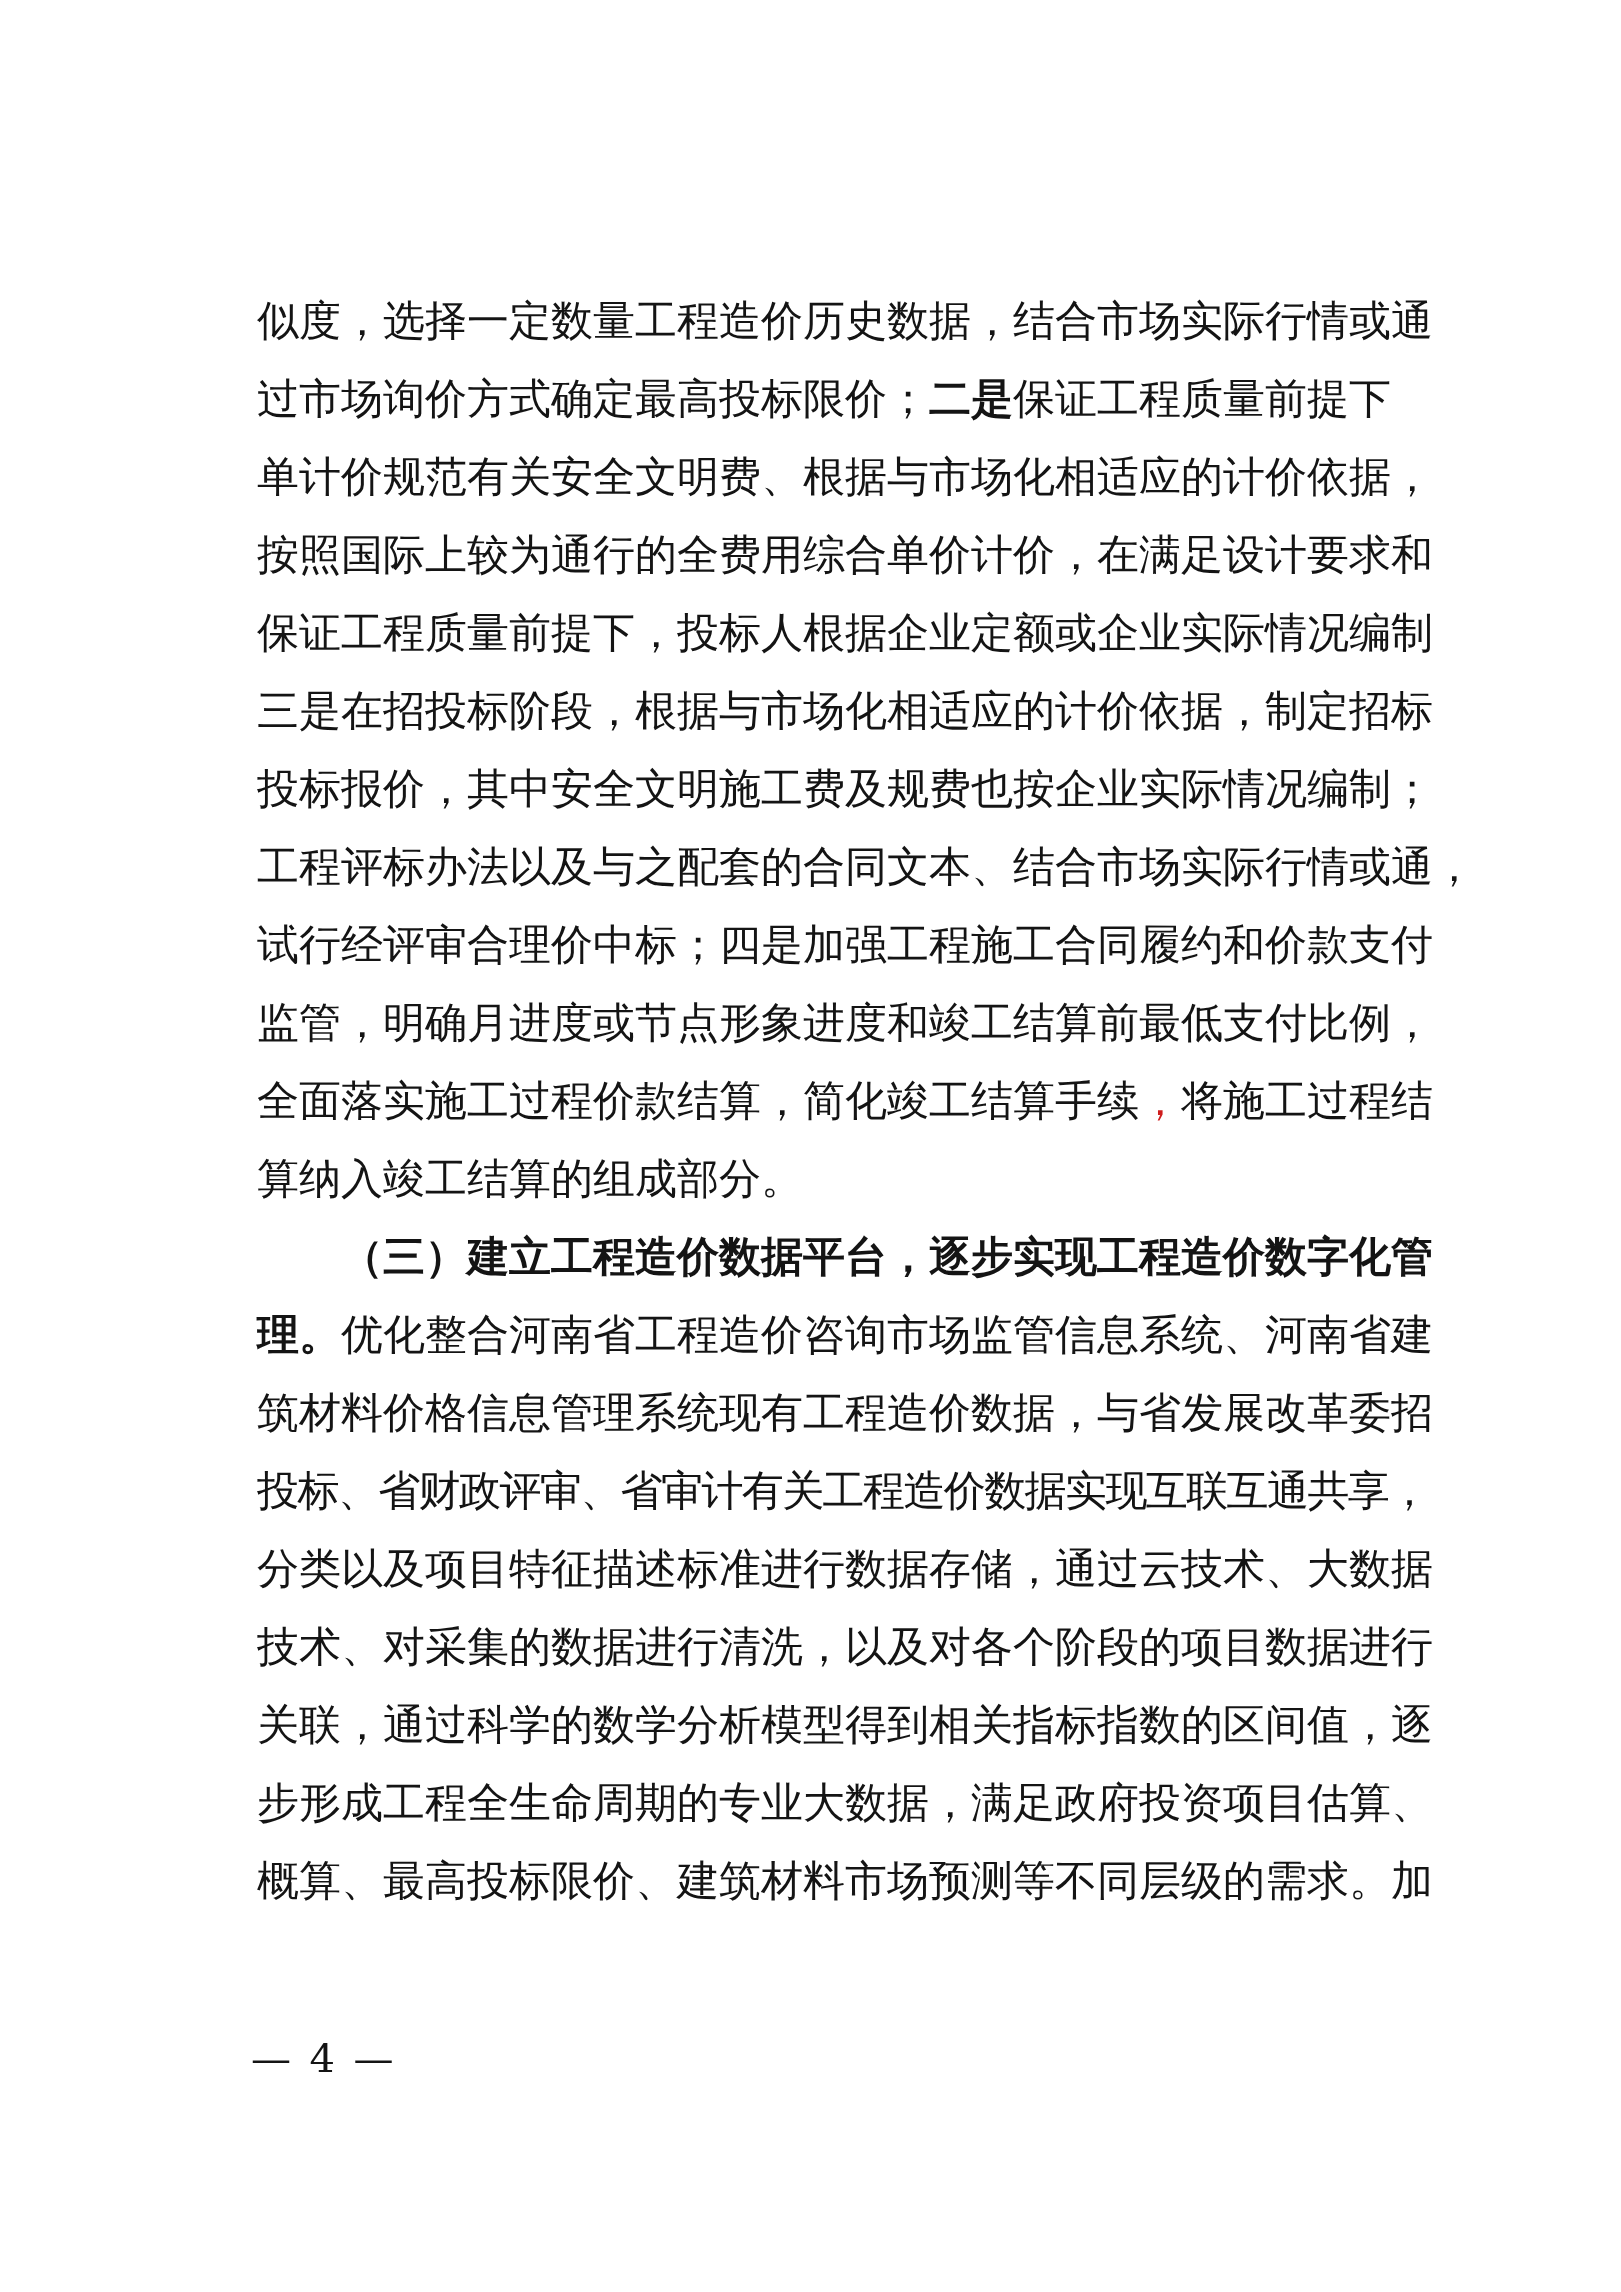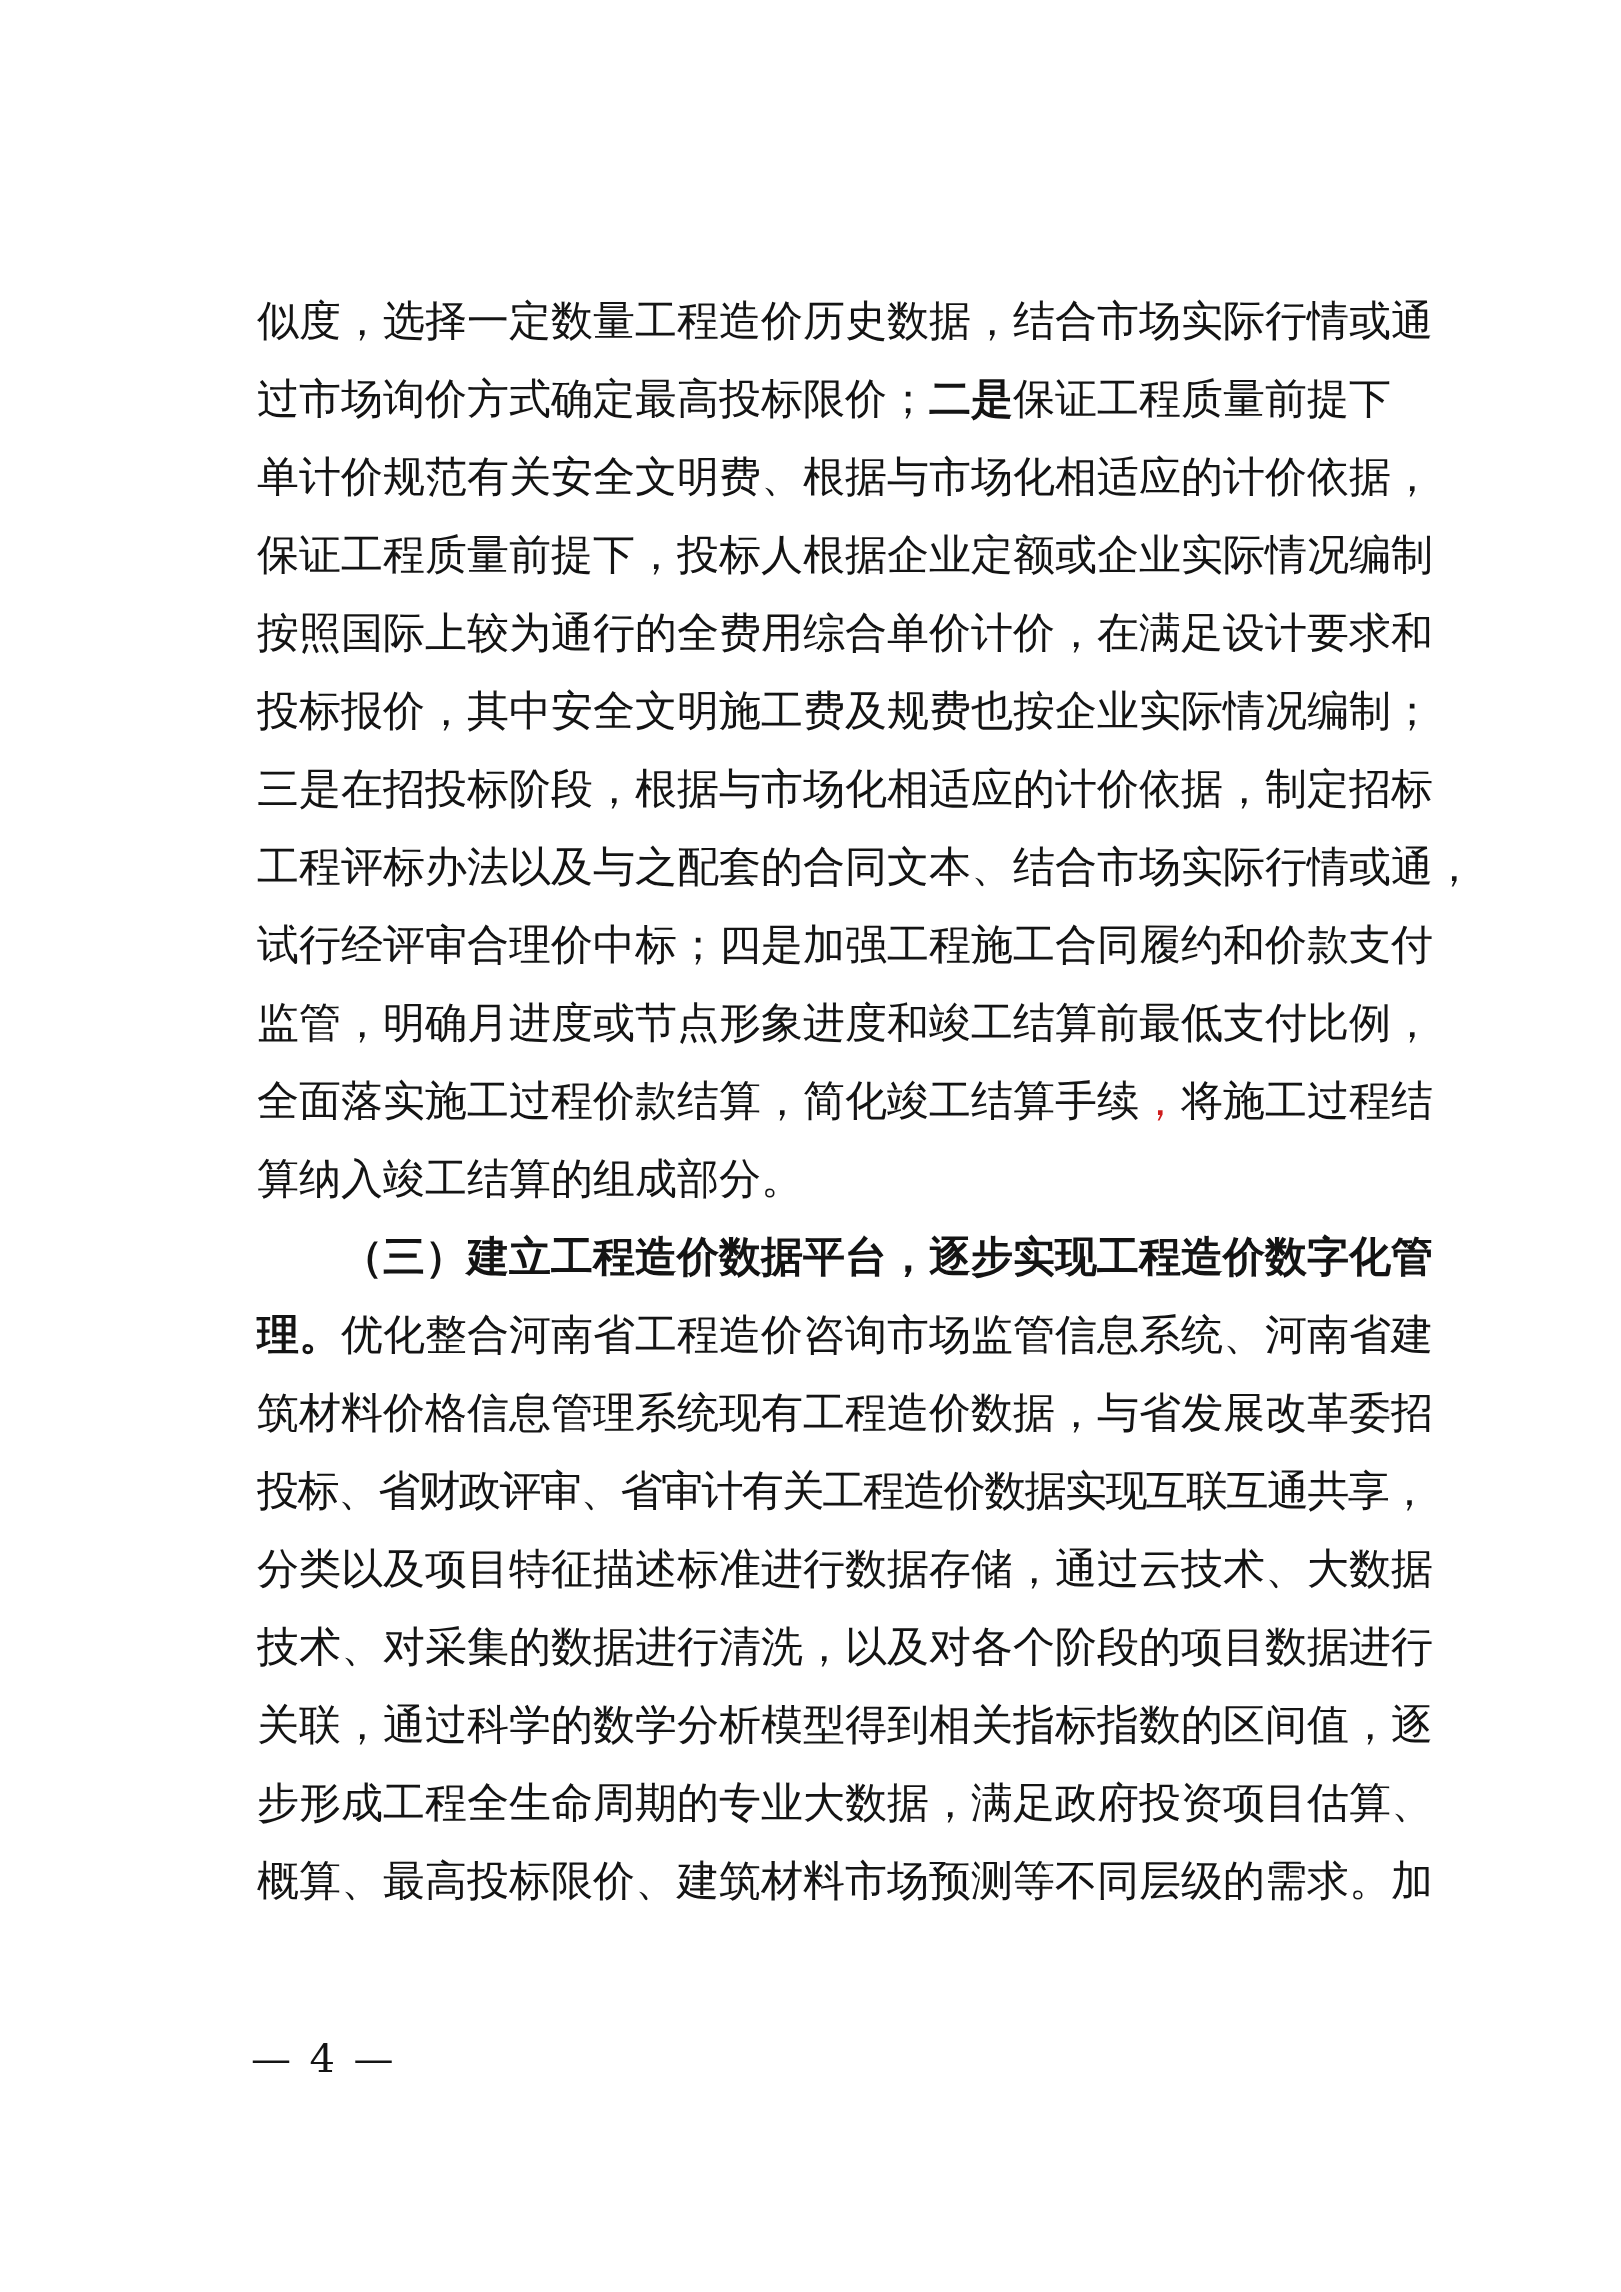--- a/index.html
+++ b/index.html
@@ -50,24 +50,24 @@
   }
 </style>
 </head>
 <body>
 
 <div class="page">
   <div class="doc-body" id="doc-body">
       <div class="line"><span class="run">似度，选择一定数量工程造价历史数据，结合市场实际行情或通</span></div>
       <div class="line"><span class="run">过市场询价方式确定最高投标限价；</span><span class="run bold">二是</span><span class="run">保证工程质量前提下</span></div>
       <div class="line"><span class="run">单计价规范有关安全文明费、根据与市场化相适应的计价依据，</span></div>
+      <div class="line"><span class="run">按照国际上较为通行的全费用综合单价计价，在满足设计要求和</span></div>
       <div class="line"><span class="run">保证工程质量前提下，投标人根据企业定额或企业实际情况编制</span></div>
-      <div class="line"><span class="run">按照国际上较为通行的全费用综合单价计价，在满足设计要求和</span></div>
+      <div class="line"><span class="run">三是在招投标阶段，根据与市场化相适应的计价依据，制定招标</span></div>
       <div class="line"><span class="run">投标报价，其中安全文明施工费及规费也按企业实际情况编制；</span></div>
-      <div class="line"><span class="run">三是在招投标阶段，根据与市场化相适应的计价依据，制定招标</span></div>
       <div class="line"><span class="run">工程评标办法以及与之配套的合同文本、结合市场实际行情或通，</span></div>
       <div class="line"><span class="run">试行经评审合理价中标；四是加强工程施工合同履约和价款支付</span></div>
       <div class="line"><span class="run">监管，明确月进度或节点形象进度和竣工结算前最低支付比例，</span></div>
       <div class="line"><span class="run">全面落实施工过程价款结算，简化竣工结算手续</span><span class="run red">，</span><span class="run">将施工过程结</span></div>
       <div class="line"><span class="run">算纳入竣工结算的组成部分。</span></div>
       <div class="line indent"><span class="run bold">（三）建立工程造价数据平台，逐步实现工程造价数字化管</span></div>
       <div class="line"><span class="run bold">理。</span><span class="run">优化整合河南省工程造价咨询市场监管信息系统、河南省建</span></div>
       <div class="line"><span class="run">筑材料价格信息管理系统现有工程造价数据，与省发展改革委招</span></div>
       <div class="line tight"><span class="run">投标、省财政评审、省审计有关工程造价数据实现互联互通共享，</span></div>
       <div class="line"><span class="run">分类以及项目特征描述标准进行数据存储，通过云技术、大数据</span></div>

